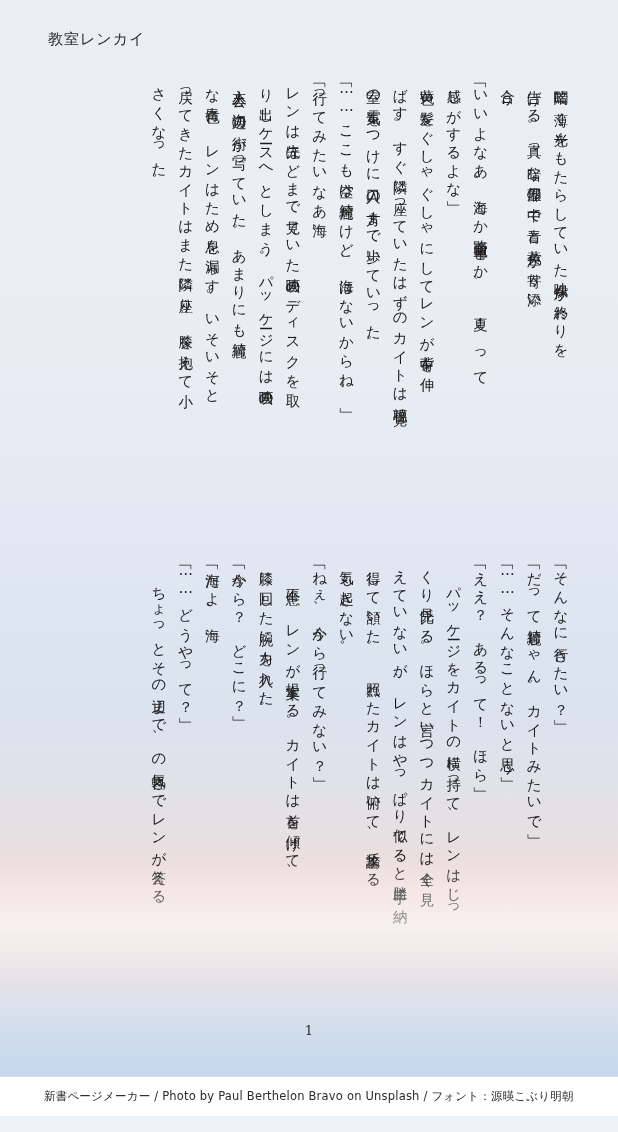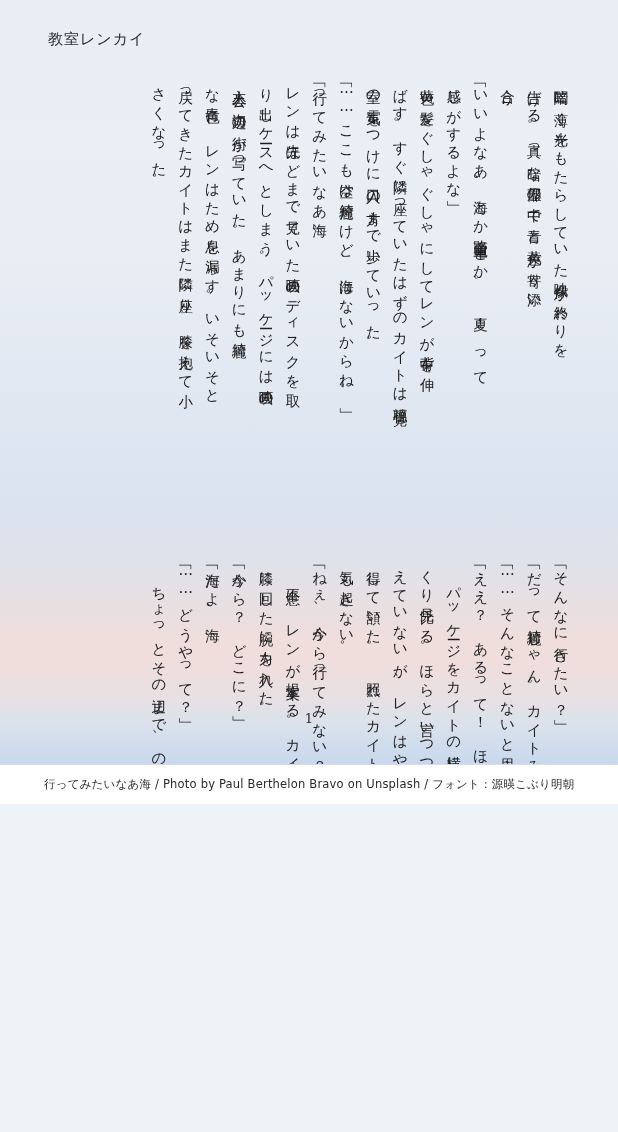--- a/index.html
+++ b/index.html
@@ -9,21 +9,21 @@
   body {
     width: 618px;
     height: 1132px;
     font-family: "DejaVu Serif", serif;
     background: #eef3f8;
     overflow: hidden;
   }
   .page {
     position: relative;
     width: 618px;
-    height: 804px;
+    height: 1116px;
     
     background:
       linear-gradient(to bottom,
         #e9eef5 0%,
         #eaeff6 18%,
         #e8edf4 33%,
         #e3e9f2 46%,
         #dde5f0 56%,
         #dbe3ee 63%,
         #e0e2ea 70%,
@@ -153,16 +153,16 @@
 　不意に、レンが提案する。カイトは首を傾げて、
 膝に回した腕に力を入れた。
 「今から？　どこに？」
 「海だよ、海」
 「……どうやって？」
 　ちょっとその辺まで、の気軽さでレンが答える</div>
 
   <div class="page-number">1</div>
 
   <div class="footer">
-    <div class="footer-text">行ってみたいなあ海 / Photo by Paul Berthelon Bravo on Unsplash / フォント：源暎こぶり明朝</div>
+    <div class="footer-text">新書ページメーカー / Photo by Paul Berthelon Bravo on Unsplash / フォント：源暎こぶり明朝</div>
   </div>
 
 </div>
 
 </body></html>

